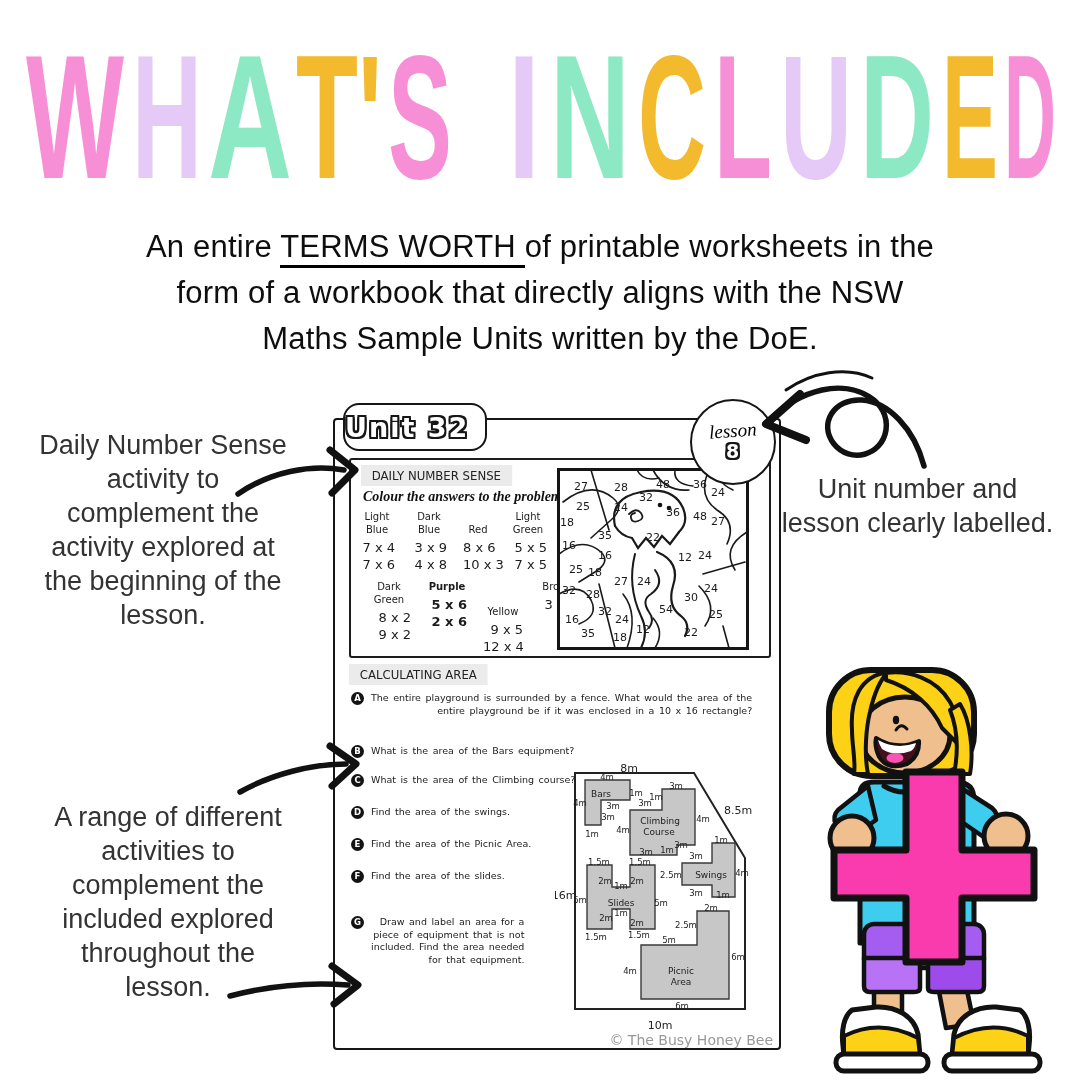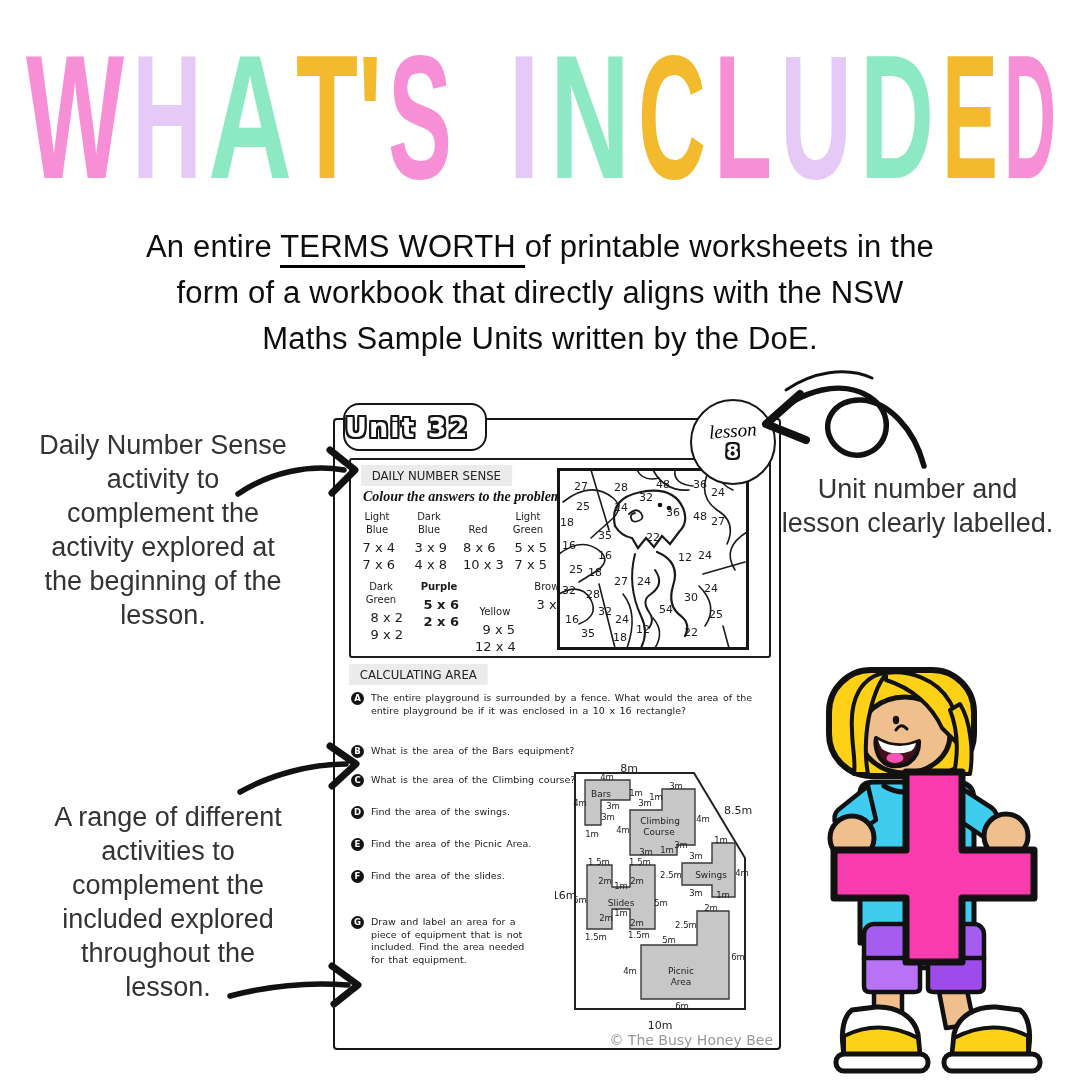--- a/index.html
+++ b/index.html
@@ -56,21 +56,21 @@
   .row2 .dns-head { justify-content:flex-start; min-height:13px; }
   .dns-prob { font-size:13px; line-height:17px; margin-top:3px; white-space:nowrap;text-align:right; }
 
   #dino-svg { position:absolute; left:206px; top:8px; }
   #dino-svg text { font-family:"DejaVu Sans", sans-serif; }
 
   .question { position:absolute; left:16px; display:flex; align-items:flex-start; color:#1b1b1b; }
   .q-badge { flex:0 0 auto; width:13px; height:13px; border-radius:50%; background:#131313; color:#fff;
              font-size:8.5px; font-weight:bold; text-align:center; line-height:13px; margin-right:7px; }
   .q-lines { font-size:9.5px; line-height:12.5px; word-spacing:1.5px; }
-  .q-lines div { white-space:nowrap; }
+  .q-lines div { white-space:nowrap;text-align:right; }
 
   #pg-svg { position:absolute; left:220px; top:337px; }
   #pg-svg text { font-family:"DejaVu Sans", sans-serif; }
 
   .copyright { position:absolute; right:6px; top:612px; font-size:14px; color:#999; }
 
   .arrows { position:absolute; left:0; top:0; z-index:5; pointer-events:none; }
   .arrow-line { fill:none; stroke:#111; stroke-width:5.5; stroke-linecap:round; }
   .arrow-head { fill:none; stroke:#111; stroke-width:7; stroke-linecap:round; stroke-linejoin:round; }
   .arrow-sketch { fill:none; stroke:#111; stroke-width:3; stroke-linecap:round; }
@@ -170,21 +170,21 @@
           </div>
           <div class="dns-col" style="width: 34px;">
             <div class="dns-head">Orange</div>
             <div class="dns-prob">
               <div>2 x 11</div>
               <div>9 x 6</div>
             </div>
           </div>
         </div>
       <div class="dns-row row2" id="dns-row2">
-          <div class="dns-col" style="width: 44px;">
+          <div class="dns-col" style="width: 44px; margin-left: 8px;">
             <div class="dns-head">Dark Green</div>
             <div class="dns-prob">
               <div>8 x 2</div>
               <div>9 x 2</div>
             </div>
           </div>
           <div class="dns-col" style="width: 40px; font-weight: bold;">
             <div class="dns-head">Purple</div>
             <div class="dns-prob">
               <div>5 x 6</div>

